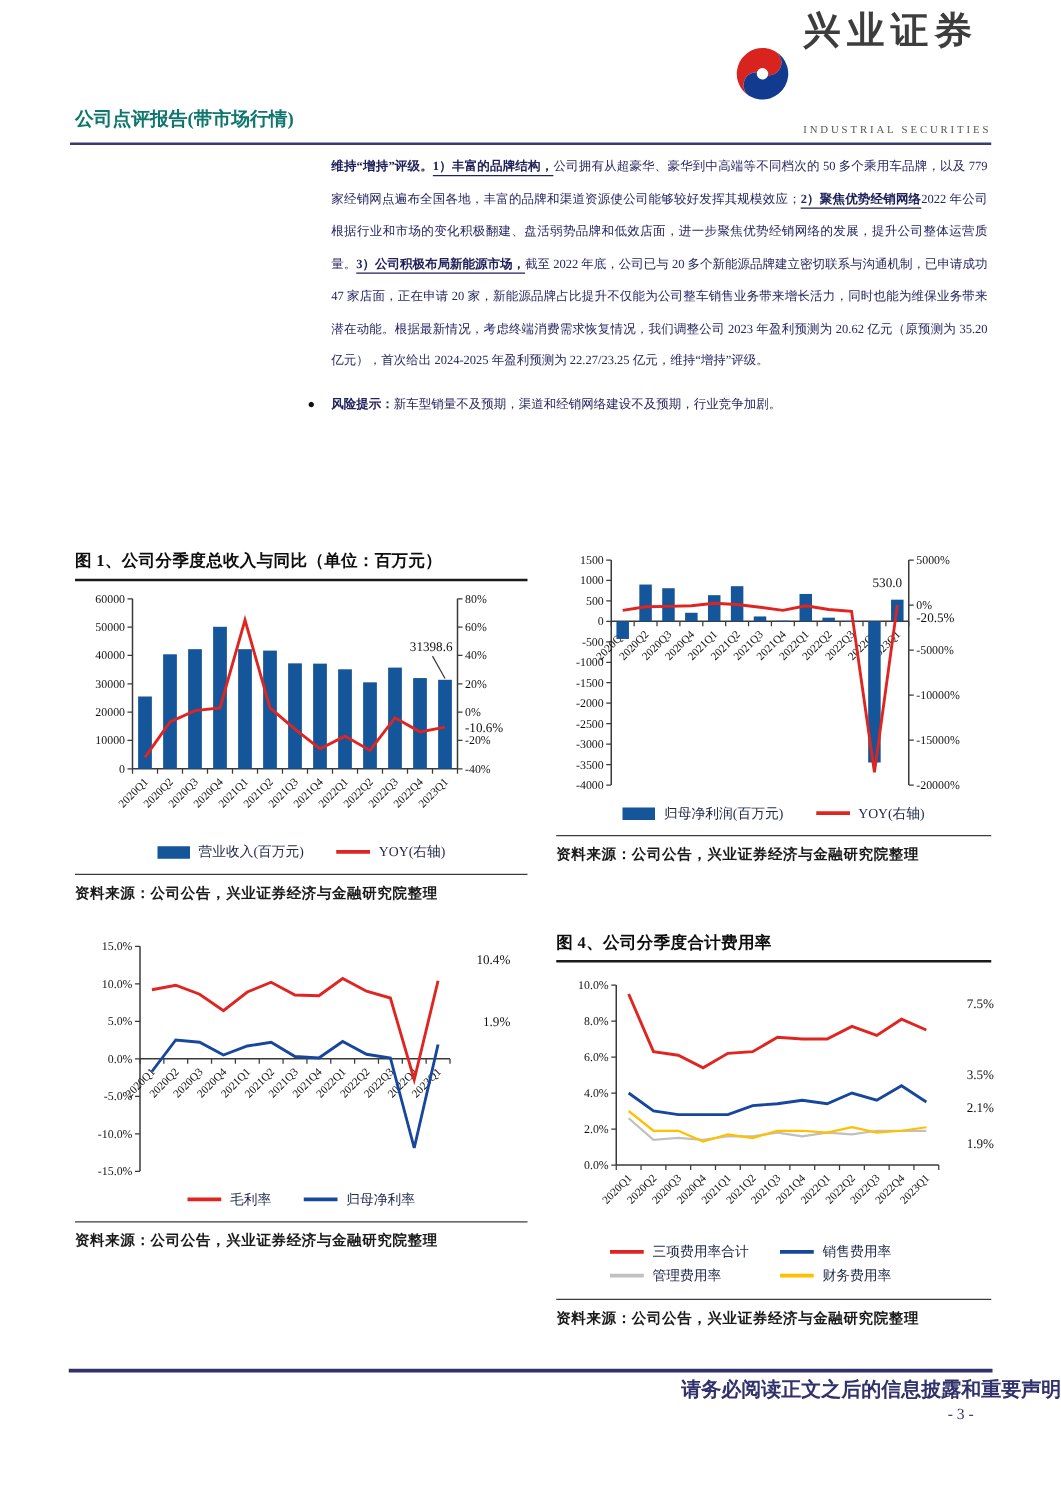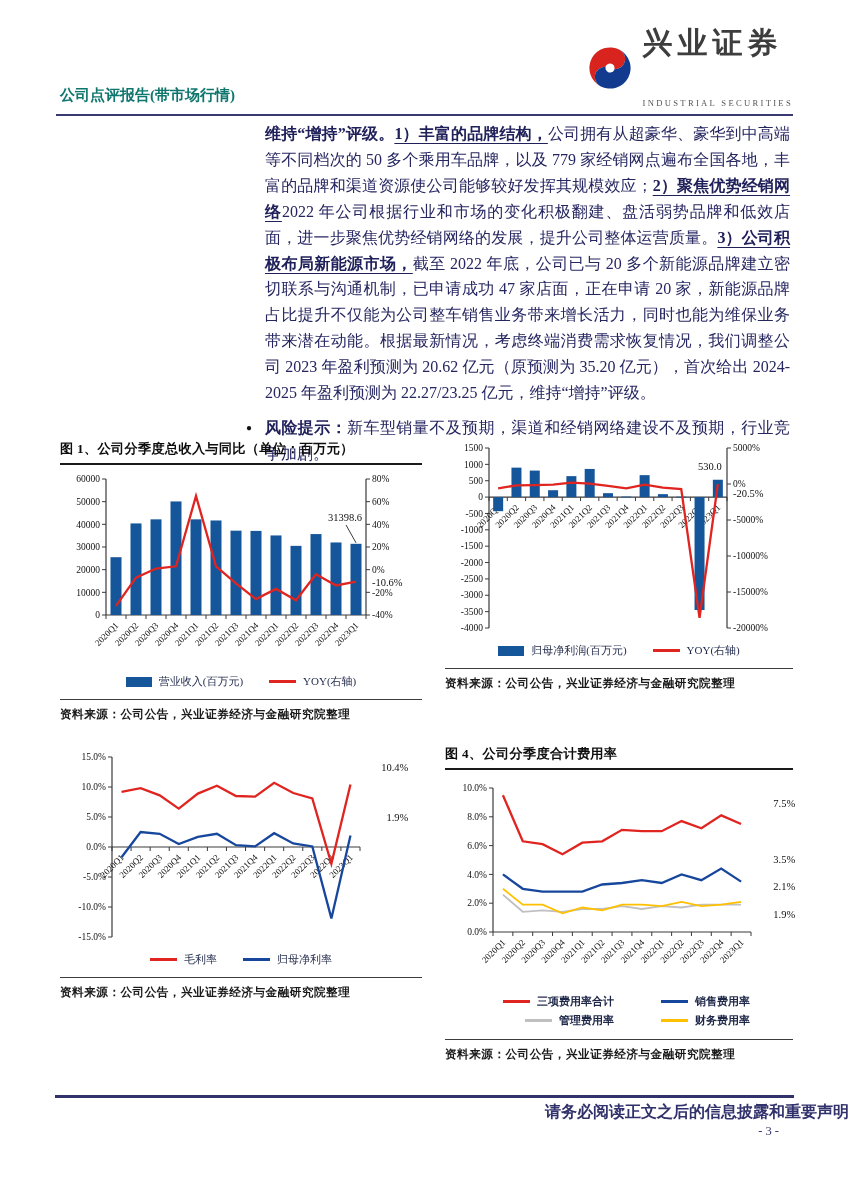--- a/index.html
+++ b/index.html
@@ -5,44 +5,44 @@
   html,body{margin:0;padding:0;background:#ffffff;}
   .page{position:relative;width:849px;height:1200px;background:#fff;overflow:hidden;
         font-family:"Liberation Serif","DejaVu Serif",serif;}
   
   .header{position:absolute;left:60px;right:56px;top:40px;height:68px;
           display:flex;justify-content:space-between;align-items:flex-end;}
   .report-type{font-size:15px;font-weight:bold;color:#0f766e;padding-bottom:3px;}
   .logo{display:flex;align-items:center;gap:10px;}
   .logo-text{display:flex;flex-direction:column;gap:36px;}
   .logo-cn{font-size:30px;font-weight:bold;color:#3d3d3d;letter-spacing:5px;line-height:1;white-space:nowrap;}
-  .logo-en{font-size:8.6px;color:#555;letter-spacing:2.3px;margin-top:4px;white-space:nowrap;}
+  .logo-en{font-size:8.6px;color:#555;letter-spacing:2.3px;margin-top:22px;white-space:nowrap;}
   .header-rule{position:absolute;left:56px;right:56px;top:114px;border-top:2px solid #3A3A72;}
   
   .body-text{position:absolute;left:60px;right:59px;top:121px;}
   .para{display:flex;}
   .para+.para{margin-top:9px;}
   .gutter{width:205px;flex:none;text-align:right;padding-right:13px;box-sizing:border-box;
           color:#111;font-size:10px;line-height:26px;}
-  .runs{flex:1;margin:0;font-size:16px;line-height:25.9px;text-align:justify;color:#262661;}
+  .runs{flex:1;margin:0;font-size:10px;line-height:25.9px;text-align:justify;color:#262661;}
   .runs .b{font-weight:bold;color:#20205a;}
   .runs .u{text-decoration:underline;text-underline-offset:3.5px;}
   
   .charts{position:absolute;left:60px;top:440px;width:730px;display:grid;
           grid-template-columns:362px 348px;column-gap:20px;row-gap:26px;gap:23px;}
   figure.chart{margin:0;}
   .chart-title{font-size:13.2px;font-weight:bold;color:#0d0d0d;padding-bottom:5px;
                border-bottom:2px solid #1a1a1a;margin:0 0 6px 0;letter-spacing:.3px;}
   .plot{display:block;}
   .legend{display:flex;justify-content:center;flex-wrap:wrap;font-size:11px;color:#1e2748;margin-top:2px;}
   .lg-item{display:inline-flex;align-items:center;gap:7px;margin:1px 13px;}
   .sw-bar{width:26px;height:10px;display:inline-block;}
   .sw-line{width:27px;height:3.5px;display:inline-block;}
   .fig4 .legend{width:320px;margin:2px auto 0;}
-  .fig4 .lg-item{width:126px;margin:2px 5px;justify-content:flex-end;font-weight:bold;}
+  .fig4 .lg-item{width:126px;margin:2px 5px;justify-content:flex-start;}
   .source{margin-top:9px;border-top:1.5px solid #3c3c3c;padding-top:7px;
           font-size:11.6px;color:#1a1a1a;font-weight:bold;letter-spacing:.5px;}
   
   .footer-rule{position:absolute;left:55px;right:55px;top:1095px;border-top:3px solid #31316B;}
   .disclaimer{position:absolute;left:0;right:0;top:1102px;text-align:right;
               font-size:16px;font-weight:bold;color:#31316B;}
   .page-num{position:absolute;right:70px;top:1124px;font-size:12.5px;color:#31316B;}
 </style>
 </head>
 <body>

